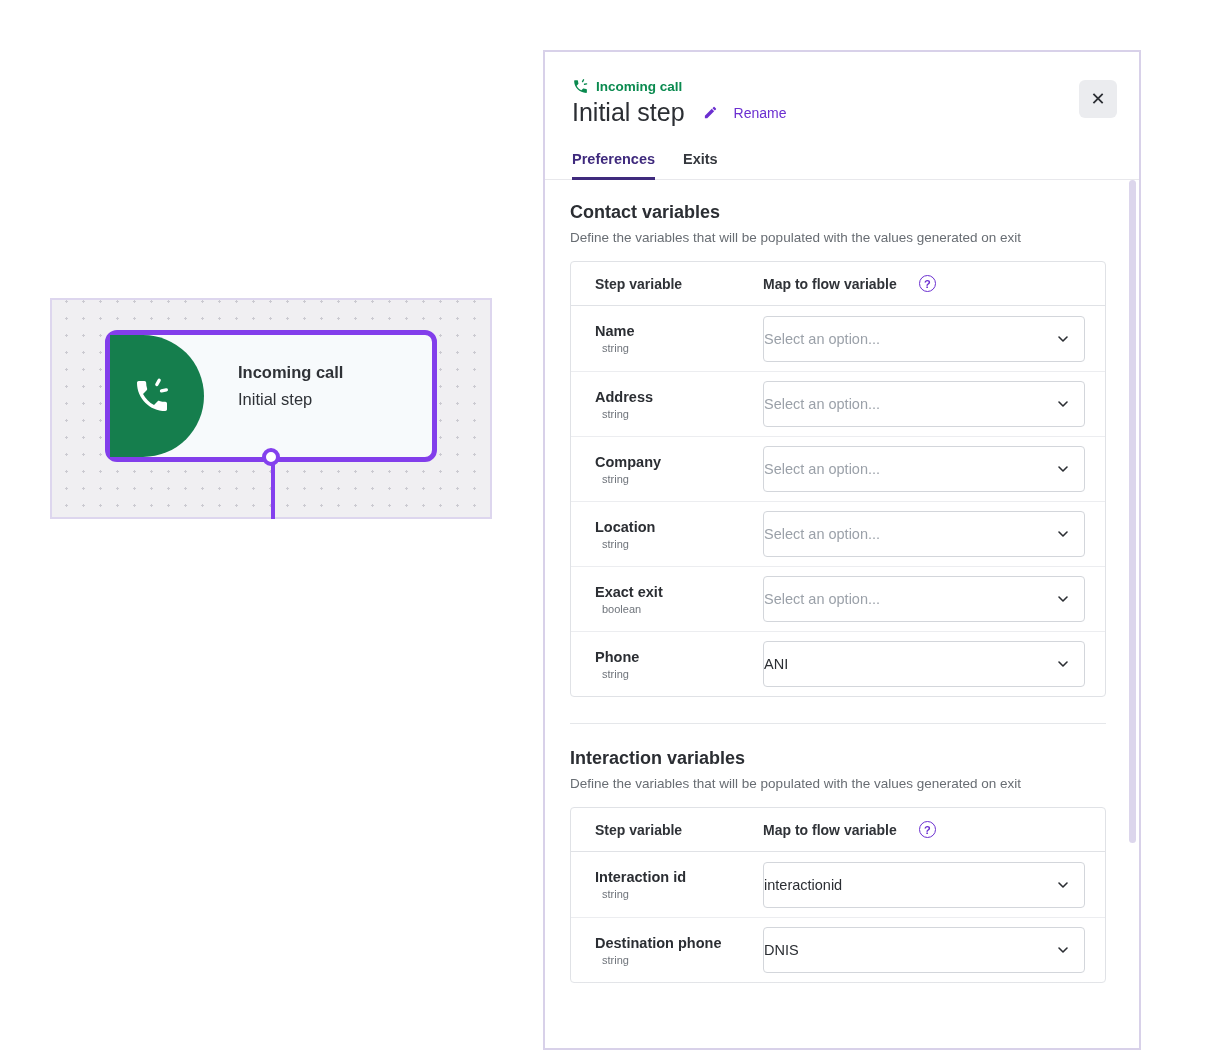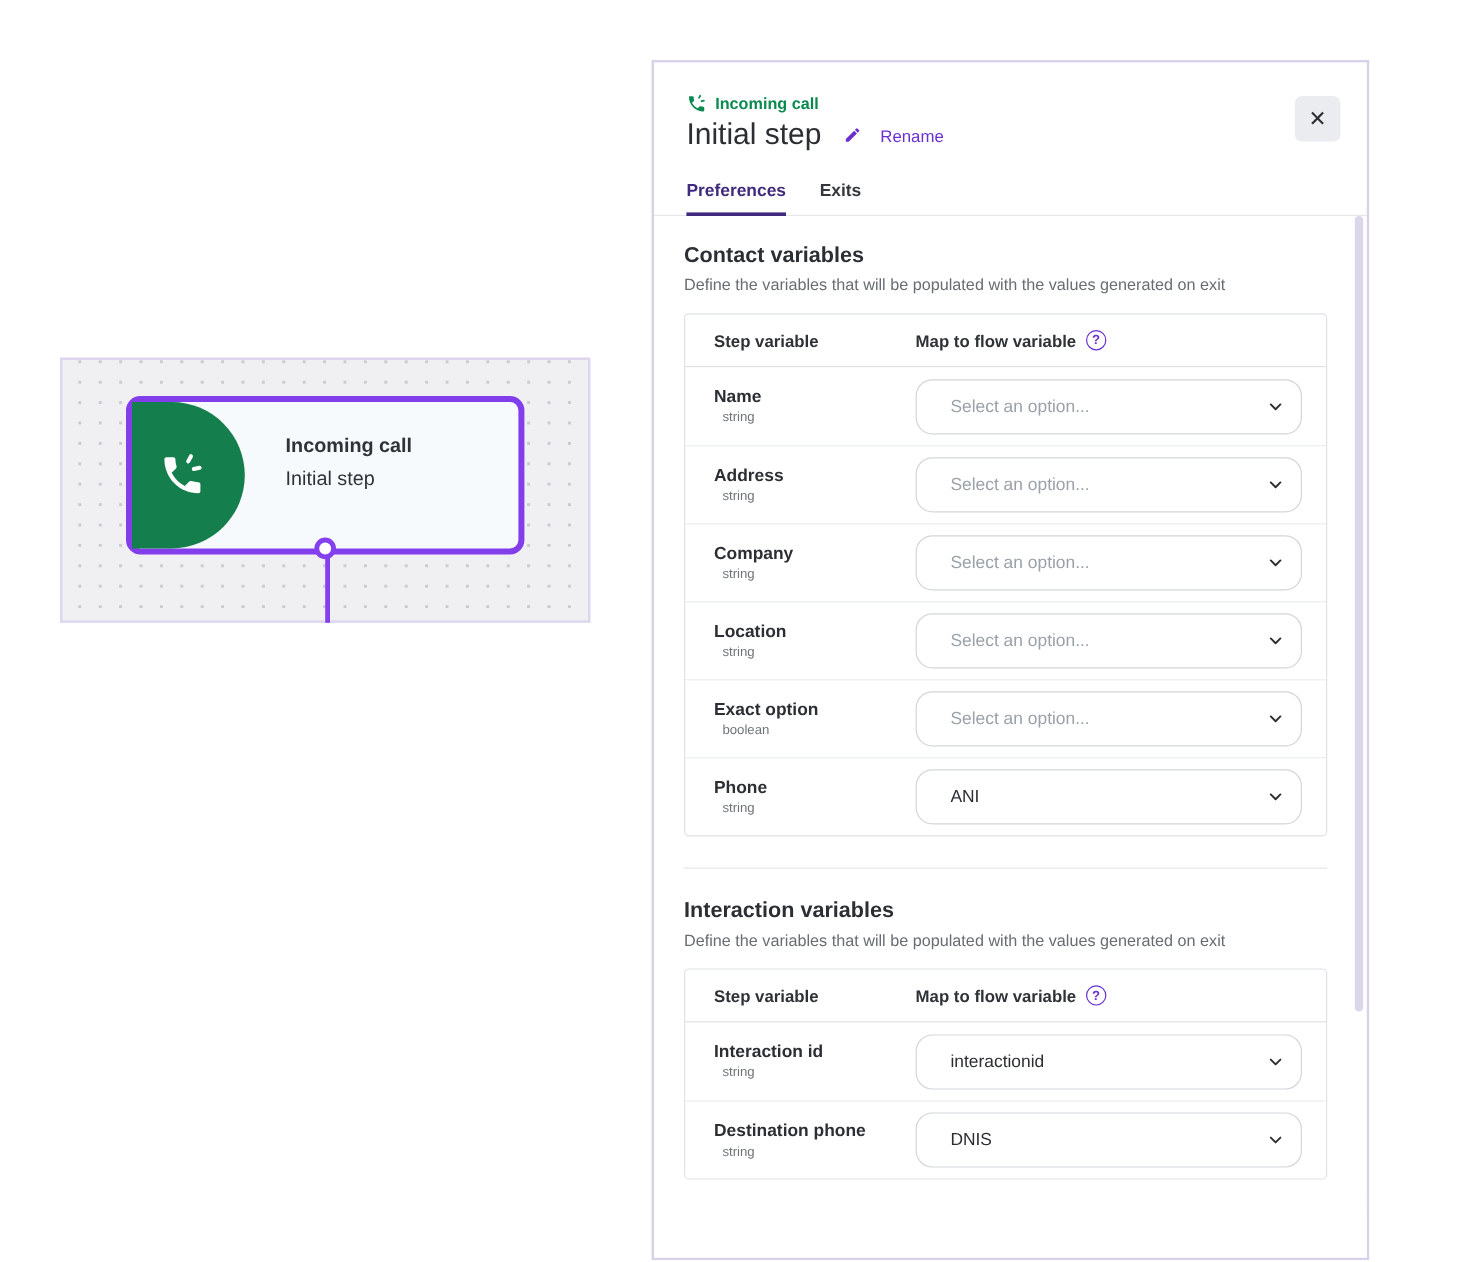--- a/index.html
+++ b/index.html
@@ -49,31 +49,31 @@
 
   .panel-body { padding:22px 33px 0 25px; }
   .sec-title { font-size:18px; font-weight:700; color:#2b2e33; margin-bottom:7px; }
   .sec-desc { font-size:13.5px; color:#686d73; margin-bottom:16px; }
   .sec-count { font-size:13.5px; color:#2f3237; margin-bottom:17px; }
 
   .var-table { border:1px solid #e0e2e6; border-radius:4px; background:#fff; }
   .table-head { display:flex; align-items:center; height:44px; padding-left:24px;
                 border-bottom:1px solid #e0e2e6; font-size:14px; font-weight:700; }
   .col-name { width:168px; }
-  .col-map { display:flex; align-items:flex-end; }
+  .col-map { display:flex; align-items:flex-end;gap:14px; }
   .help { display:inline-flex; align-items:center; justify-content:center; margin-left:8px;
           width:17px; height:17px; border:1.7px solid #6b2fd0; border-radius:50%;
           color:#6b2fd0; font-size:11px; font-weight:700; cursor:pointer; }
   .var-row { display:flex; align-items:center; height:65px; padding-left:24px; }
   .var-row + .var-row { border-top:1px solid #ecedf0; }
   .var-info { width:168px; }
   .var-name { font-size:14.5px; font-weight:700; color:#2b2e33; }
   .var-type { font-size:11px; color:#6f747b; padding-left:7px; margin-top:3px; }
   .dropdown { position:relative; display:flex; align-items:center; width:322px; height:46px;
-              border:1px solid #d3d6db; border-radius:14px; padding:0 40px 0 28px;
+              border:1px solid #d3d6db; border-radius:4px; padding:0 40px 0 0;
               background:#fff; cursor:pointer; }
   .dd-text { font-size:14.5px; color:#2b2e33; white-space:nowrap; overflow:hidden; }
   .dd-text.placeholder { color:#9ba1a9; }
   .dropdown svg { position:absolute; right:13px; top:50%; margin-top:-8px;
                   width:16px; height:16px; color:#2b2e33; }
 
   .section-divider { height:1px; background:#e5e7ea; margin:26px 0 24px; }
 
   .fade { position:absolute; left:0; right:0; bottom:0; height:72px; pointer-events:none;
           background:linear-gradient(rgba(255,255,255,0), rgba(255,255,255,0.9) 90%); }
@@ -190,21 +190,21 @@
     <div class="dropdown">
       <span class="dd-text placeholder">Select an option...</span>
       <svg viewBox="0 0 24 24" fill="none">
         <path d="M6 9l6 6 6-6" stroke="currentColor" stroke-width="2.4" stroke-linecap="round" stroke-linejoin="round"></path>
       </svg>
     </div>
   </div>
 
   <div class="var-row">
     <div class="var-info">
-      <div class="var-name">Exact option</div>
+      <div class="var-name">Exact exit</div>
       <div class="var-type">boolean</div>
     </div>
     <div class="dropdown">
       <span class="dd-text placeholder">Select an option...</span>
       <svg viewBox="0 0 24 24" fill="none">
         <path d="M6 9l6 6 6-6" stroke="currentColor" stroke-width="2.4" stroke-linecap="round" stroke-linejoin="round"></path>
       </svg>
     </div>
   </div>
 

